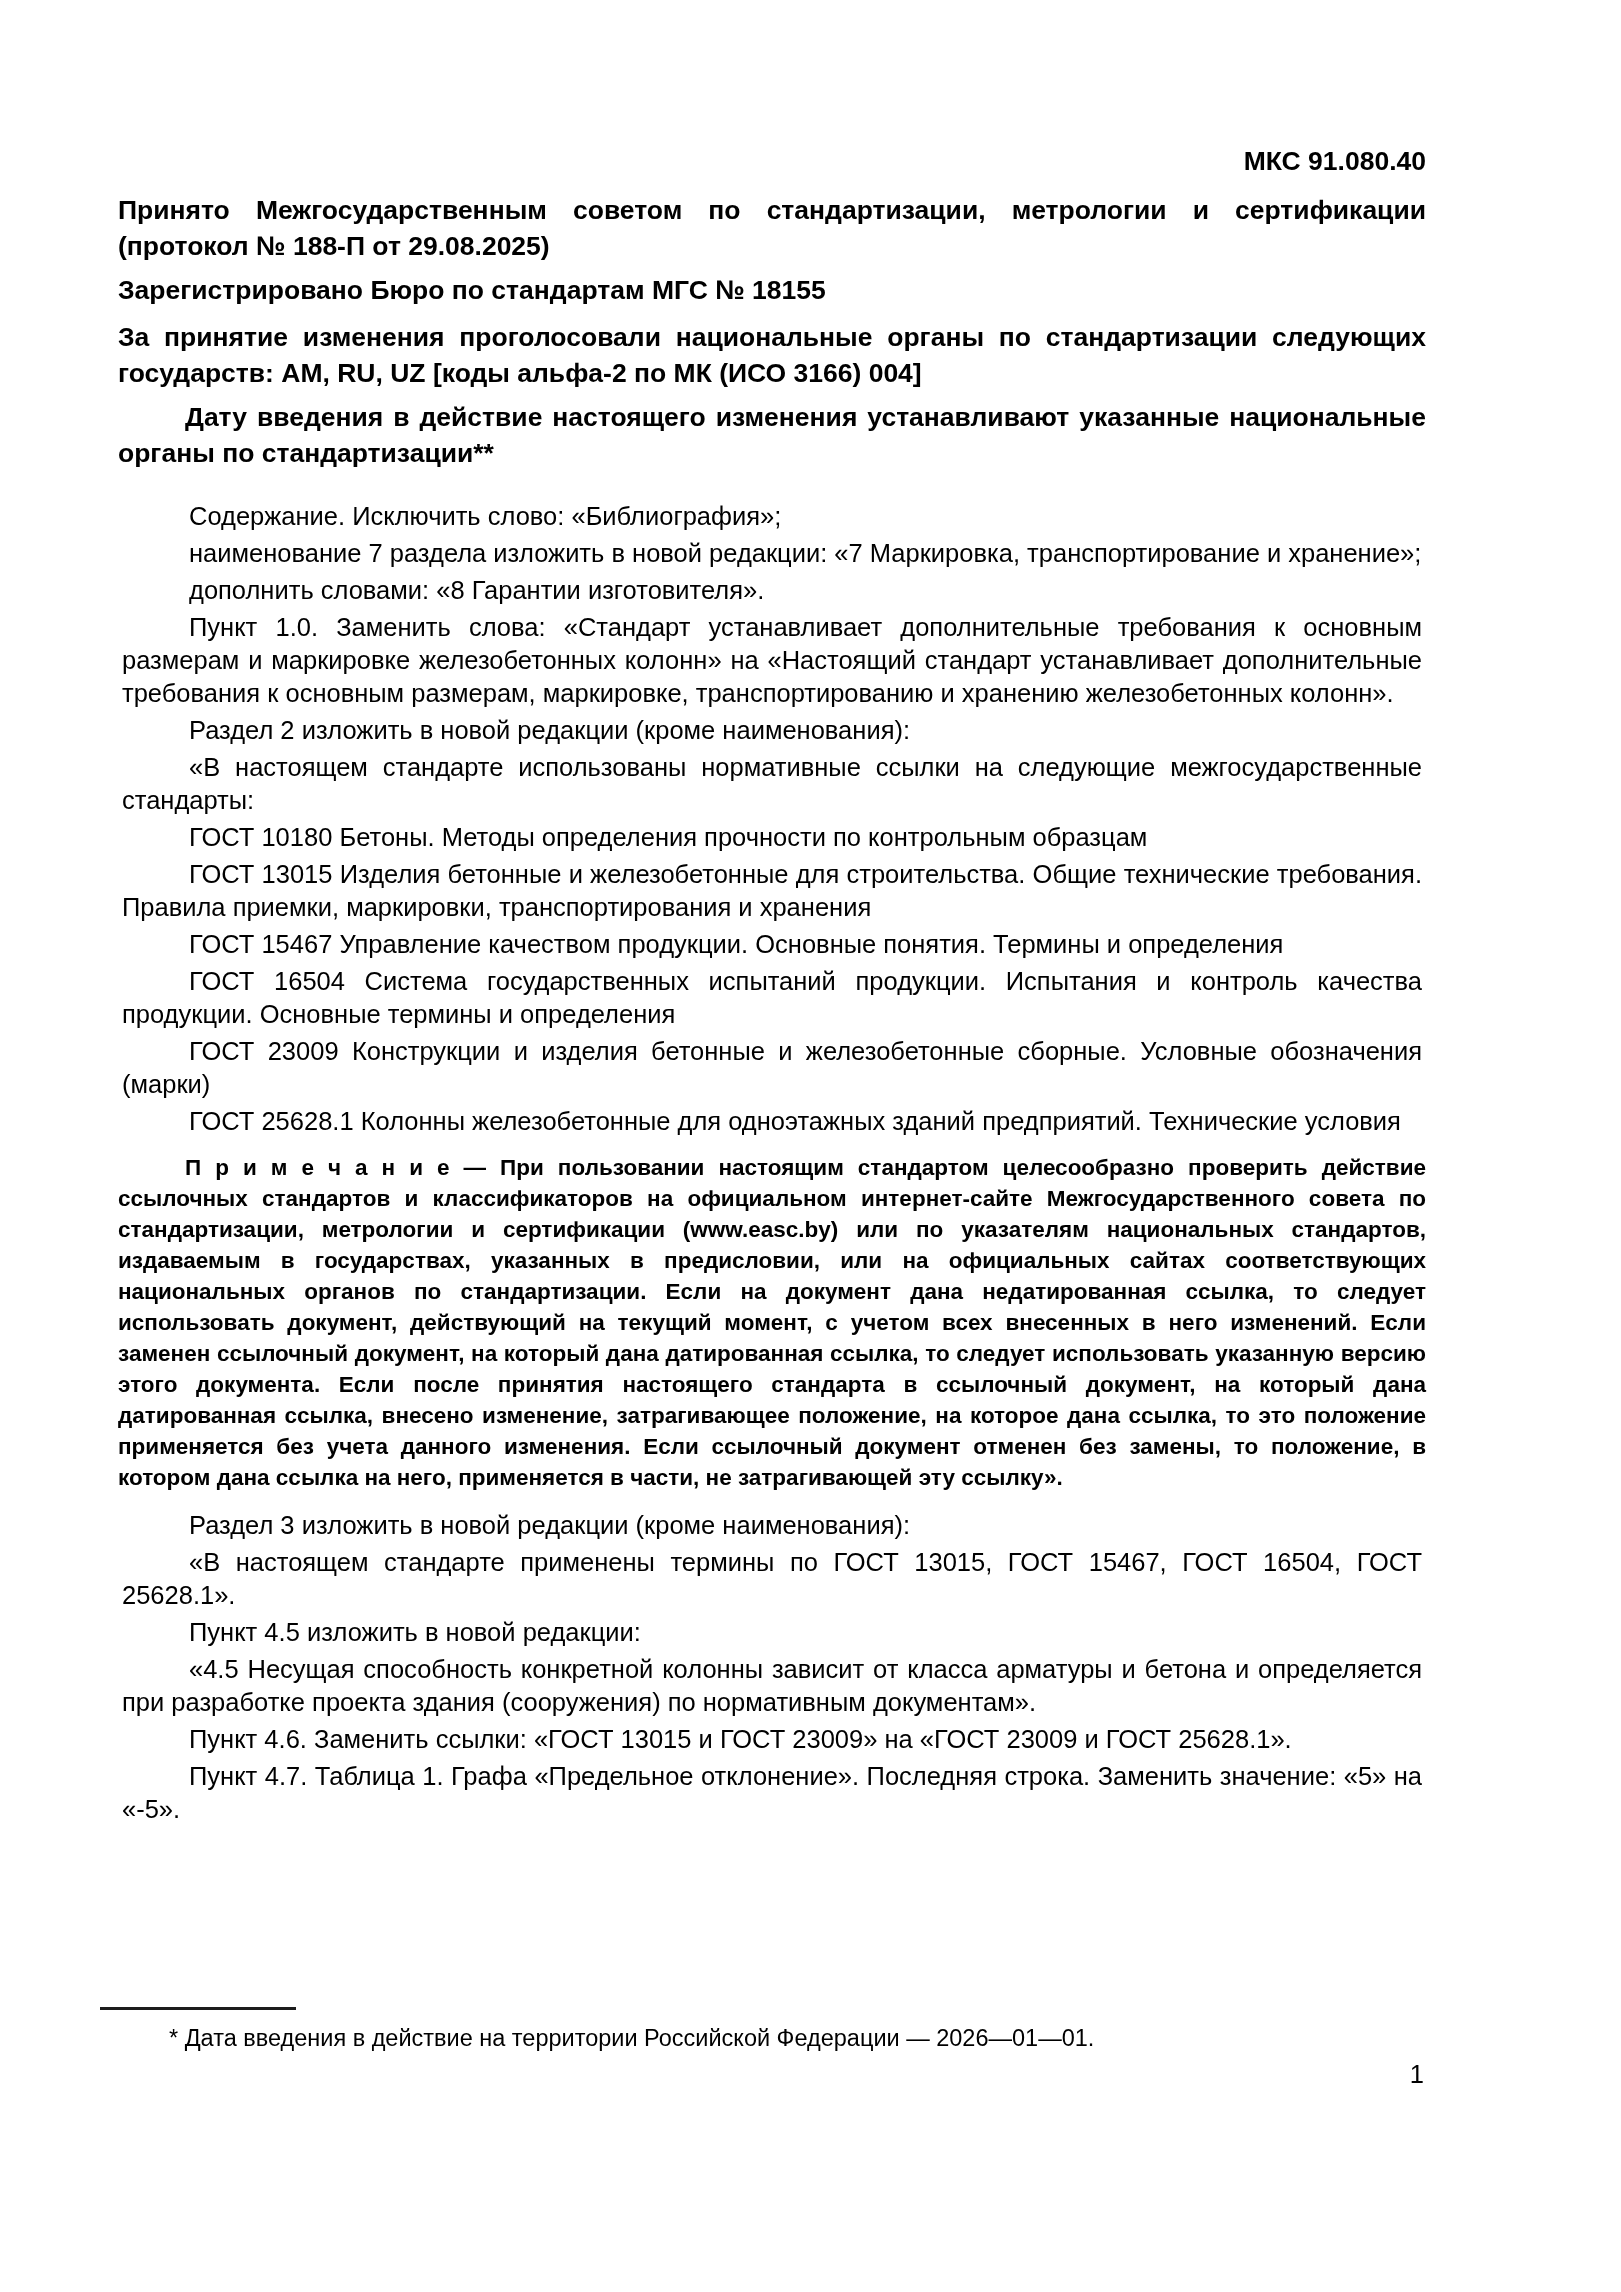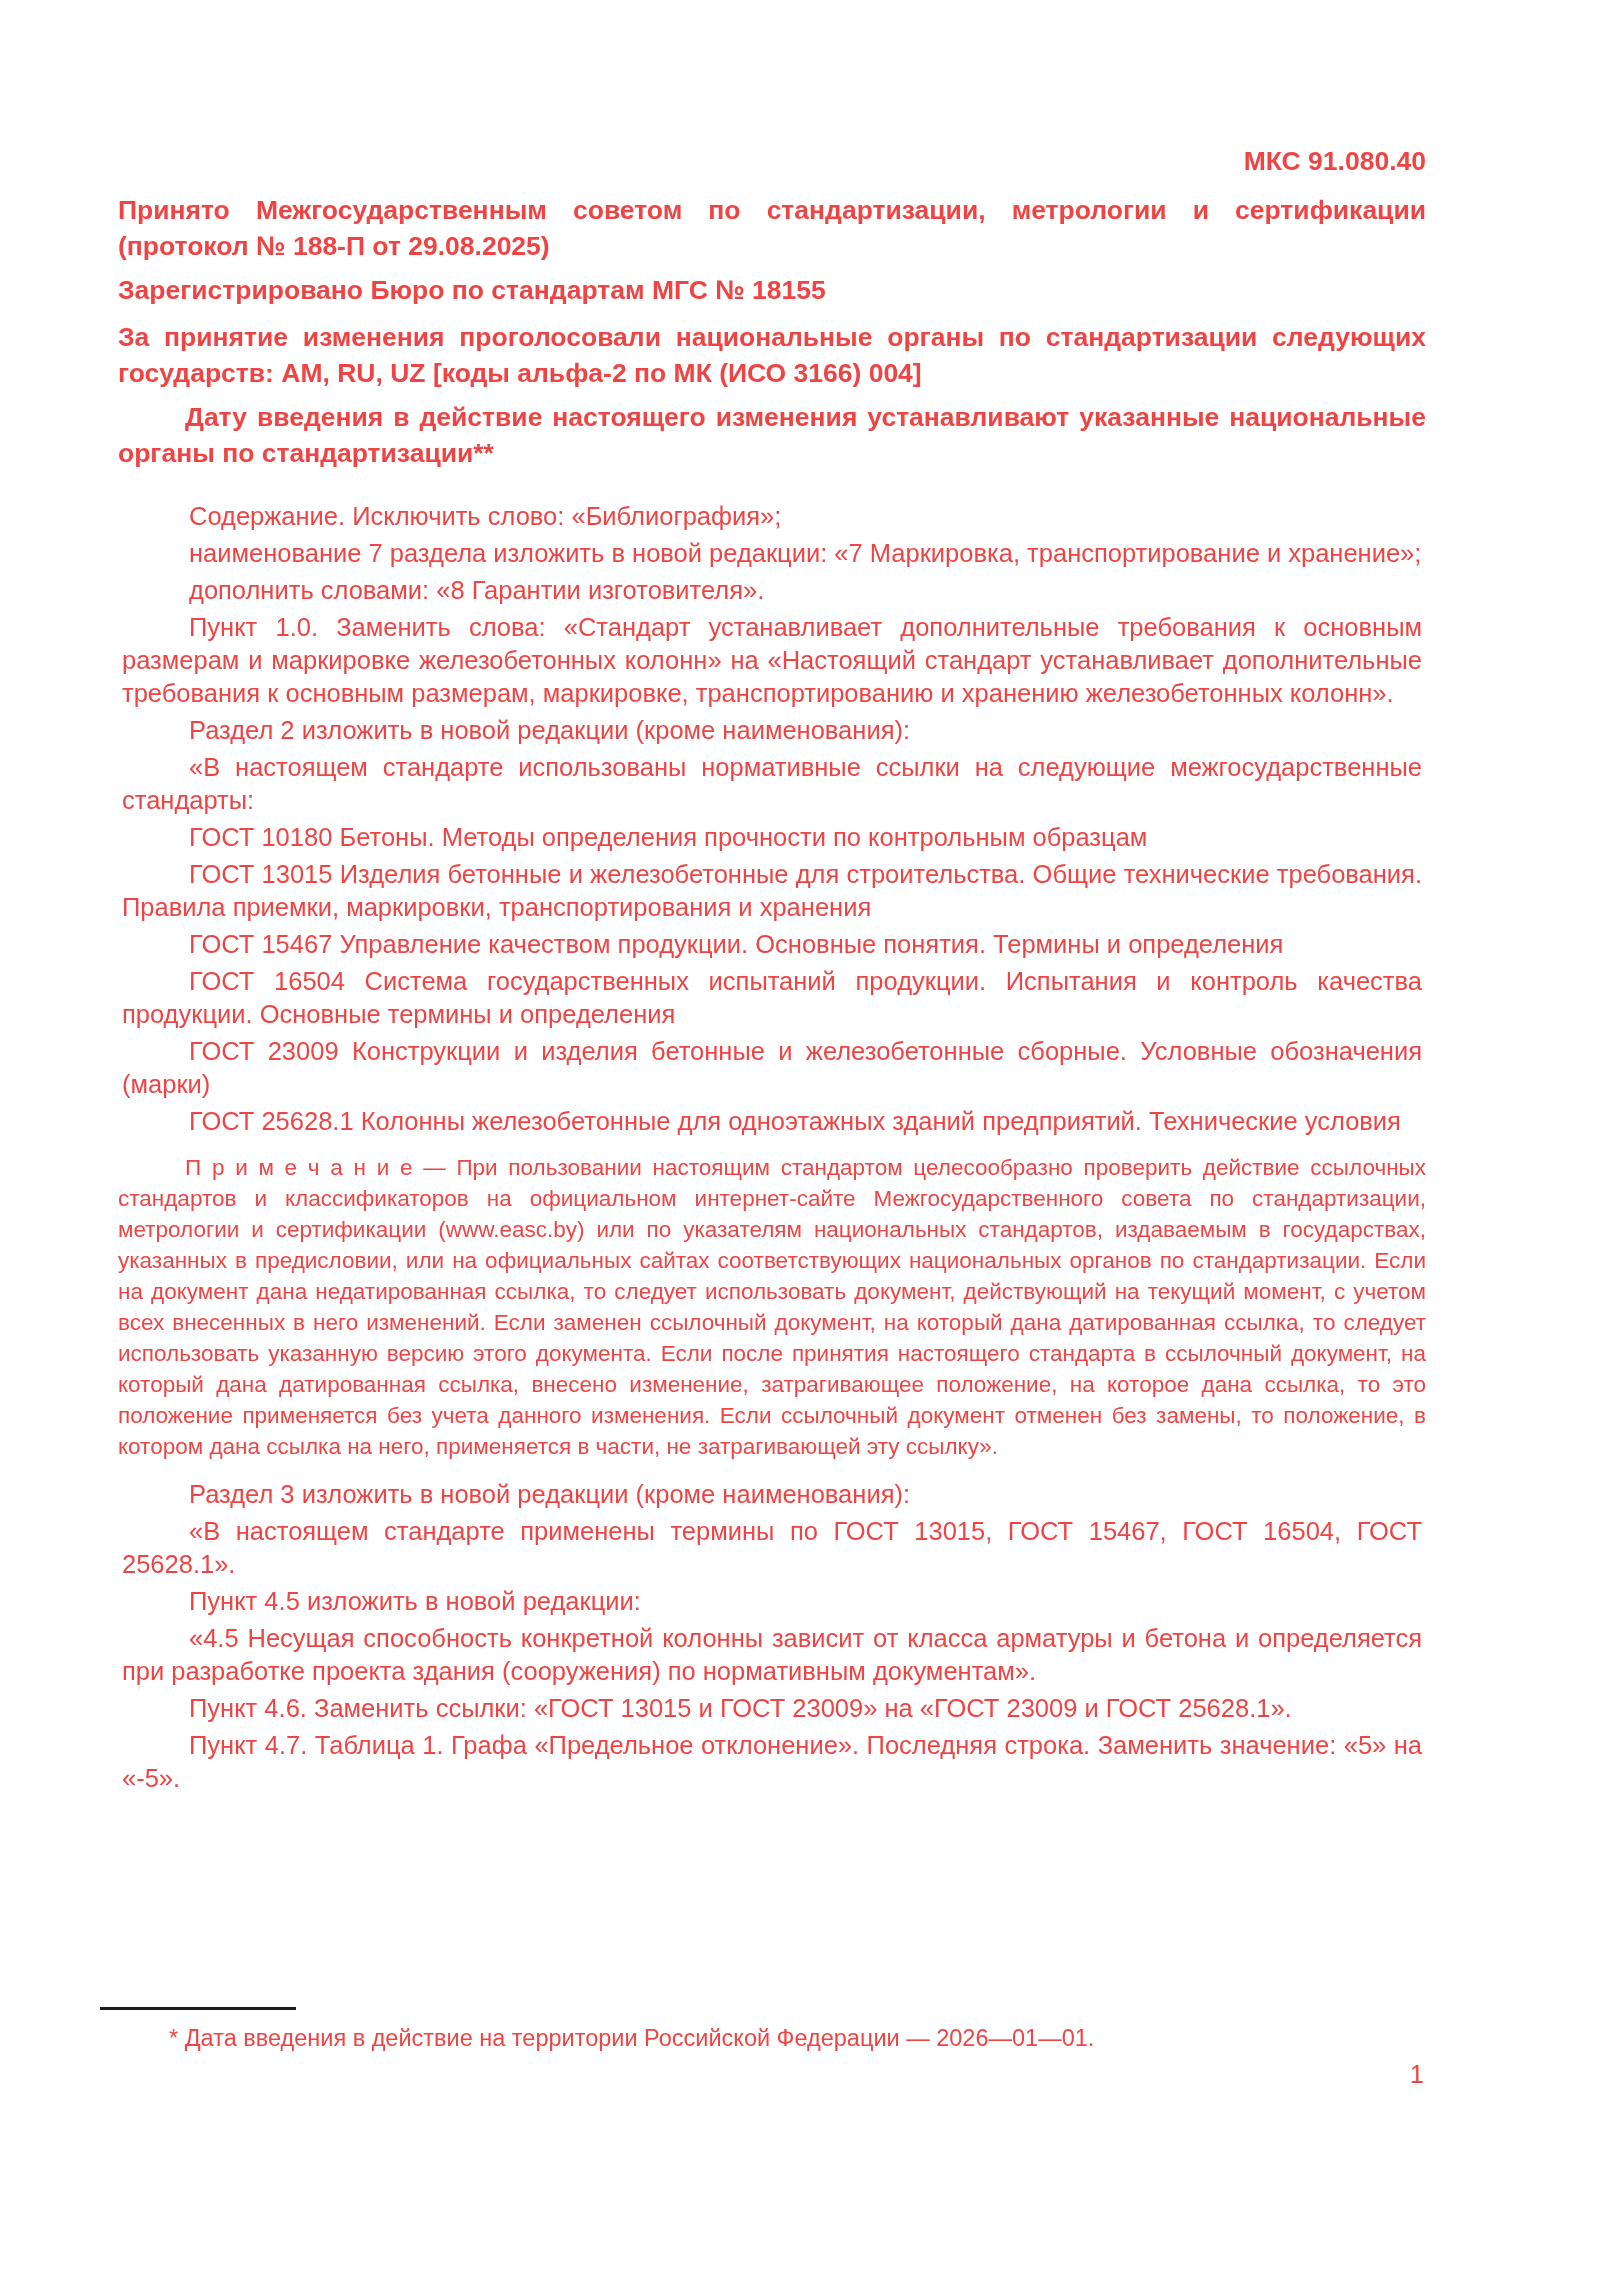--- a/index.html
+++ b/index.html
@@ -1,21 +1,21 @@
 <!DOCTYPE html>
 <html lang="ru"><head>
 <meta charset="utf-8">
 <style>
   html, body { margin: 0; padding: 0; background: #ffffff; }
   .page {
     position: relative;
     width: 1621px;
     height: 2293px;
     background: #ffffff;
-    color: #ef4444;
+    color: #000000;
     font-family: "Liberation Sans", sans-serif;
     overflow: hidden;
   }
   .content {
     position: absolute;
     left: 118px;
     top: 0;
     width: 1308px;
   }
   .mks {
@@ -44,20 +44,21 @@
     text-align: justify;
     text-indent: 67px;
     margin: 4px;
   }
   .note {
     margin-top: 13.7px;
     font-size: 22.5px;
     line-height: 31px;
     text-align: justify;
     text-indent: 67px;
+    font-weight: bold;
   }
   .after-note { margin-top: 15.7px; }
 
   .footnote {
     position: absolute;
     left: 102px;
     top: 2007px;
     width: 1308px;
   }
   .footnote-rule {

